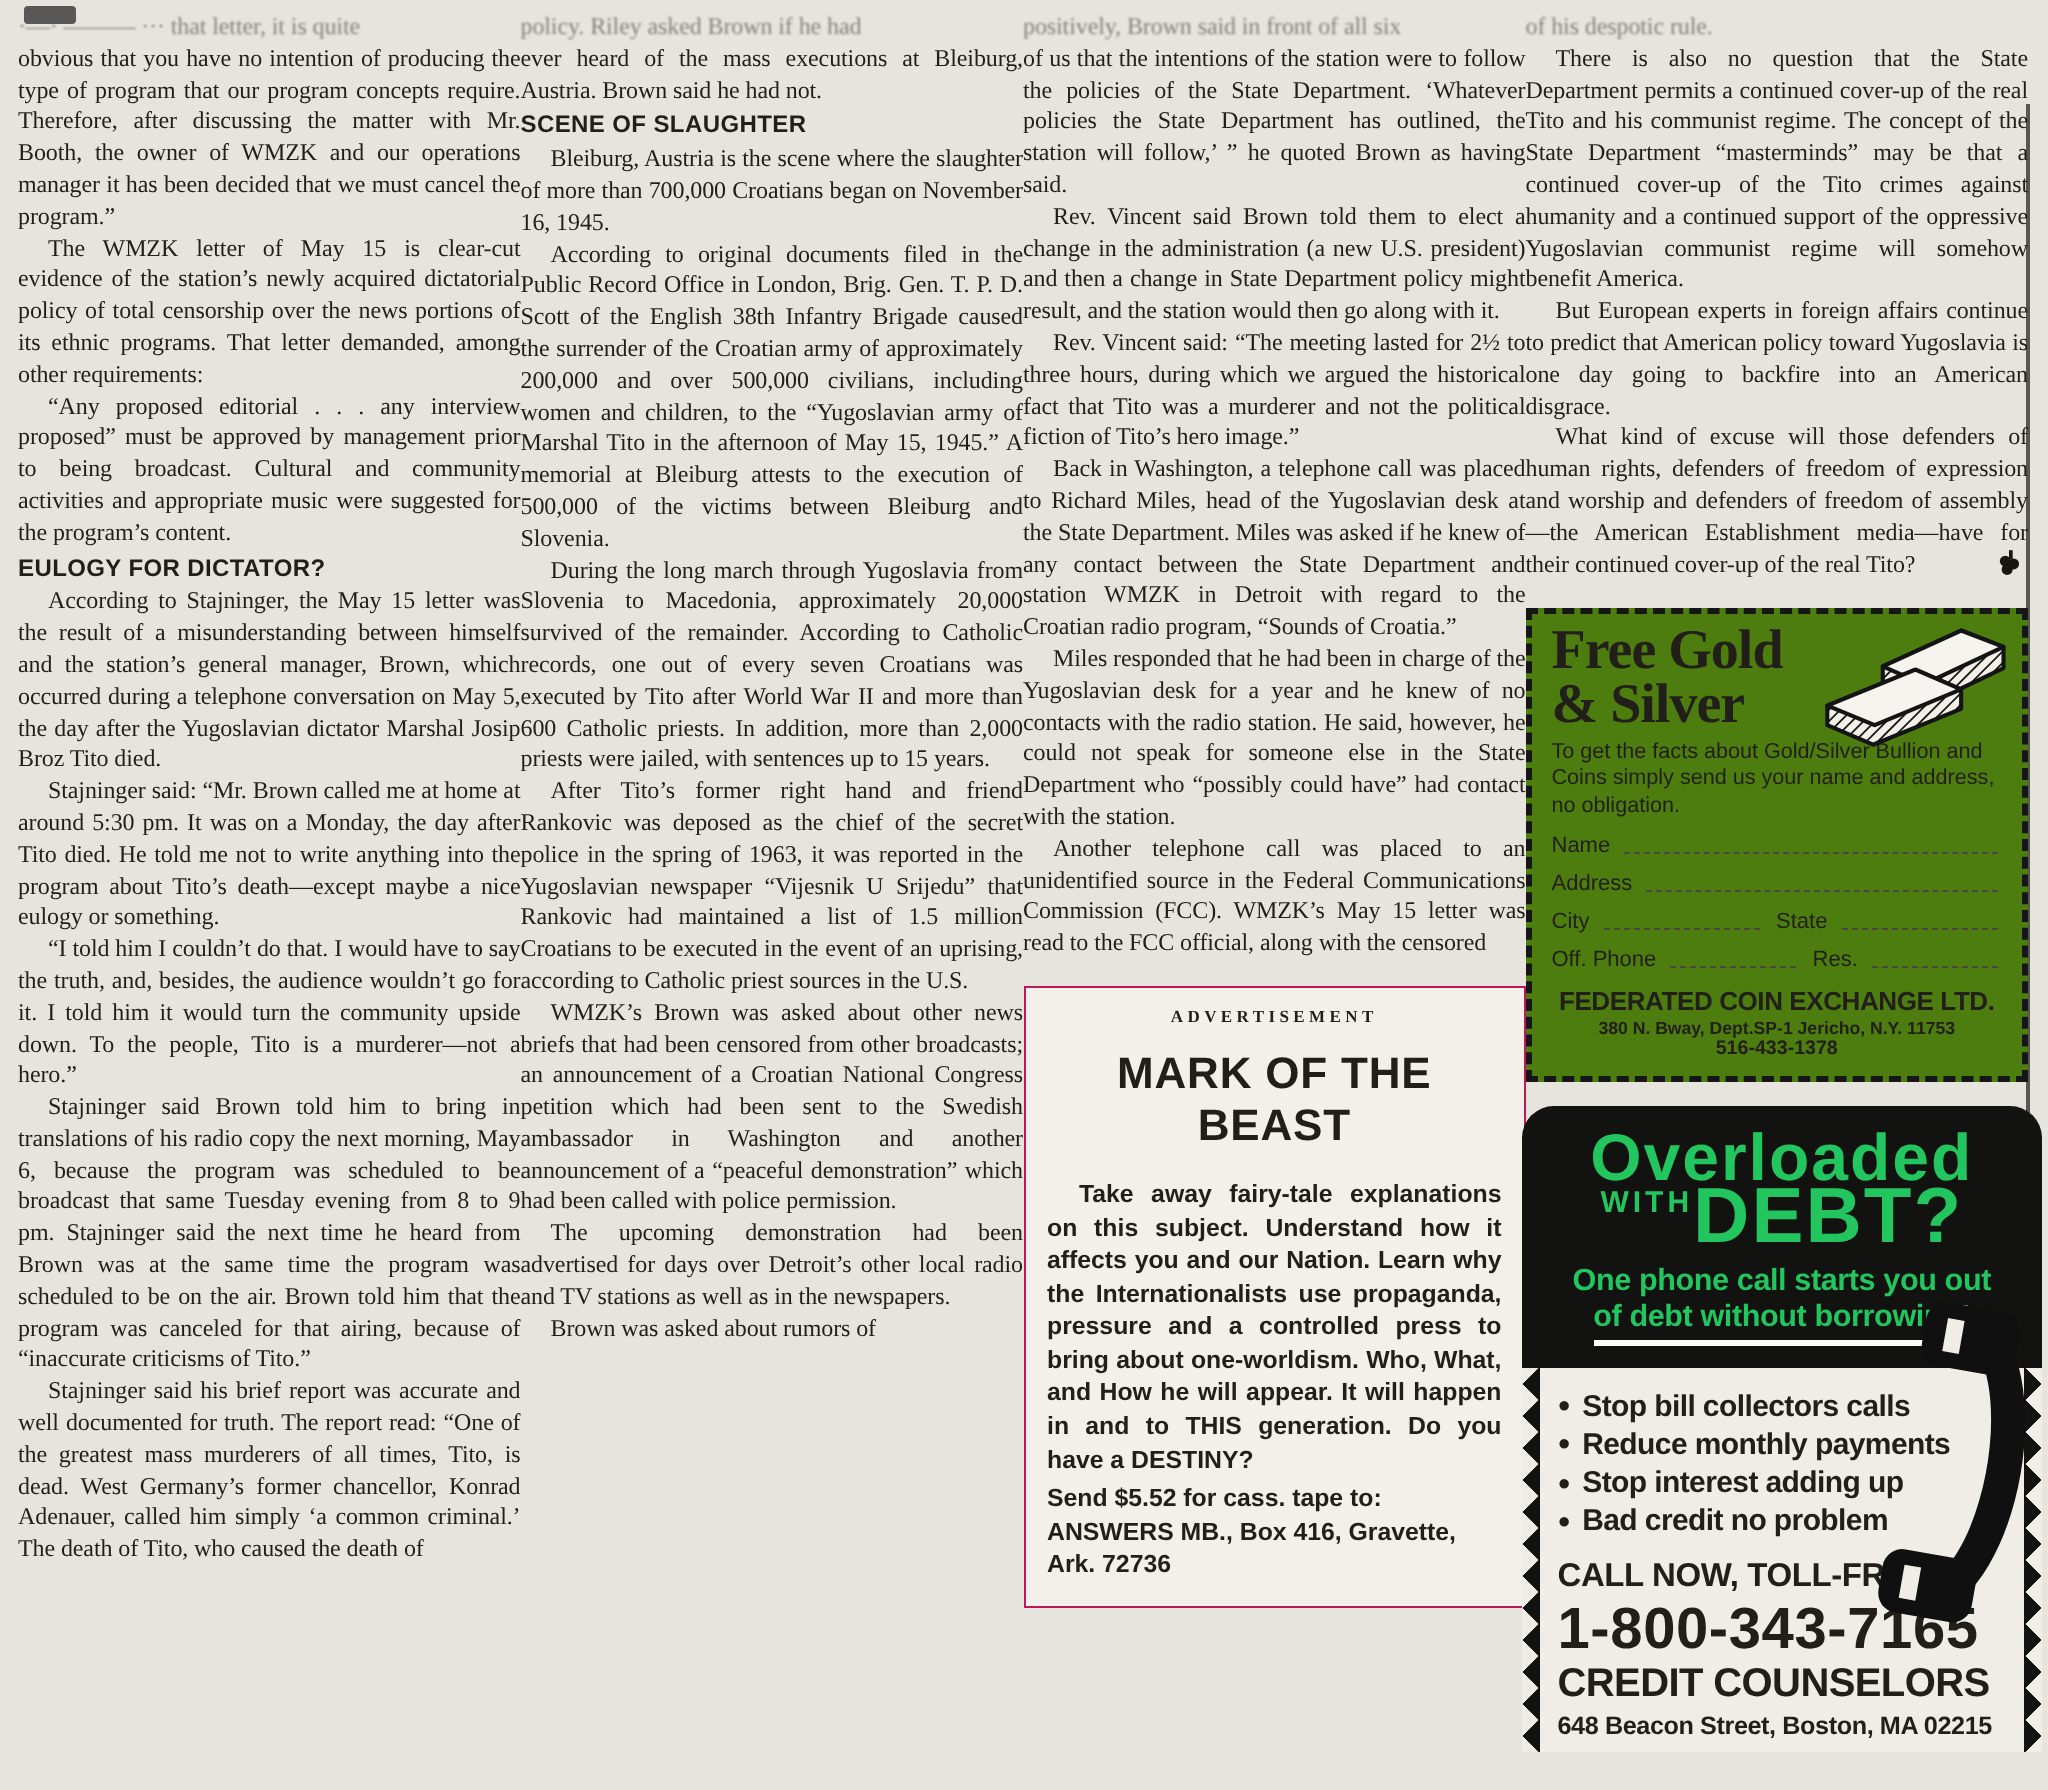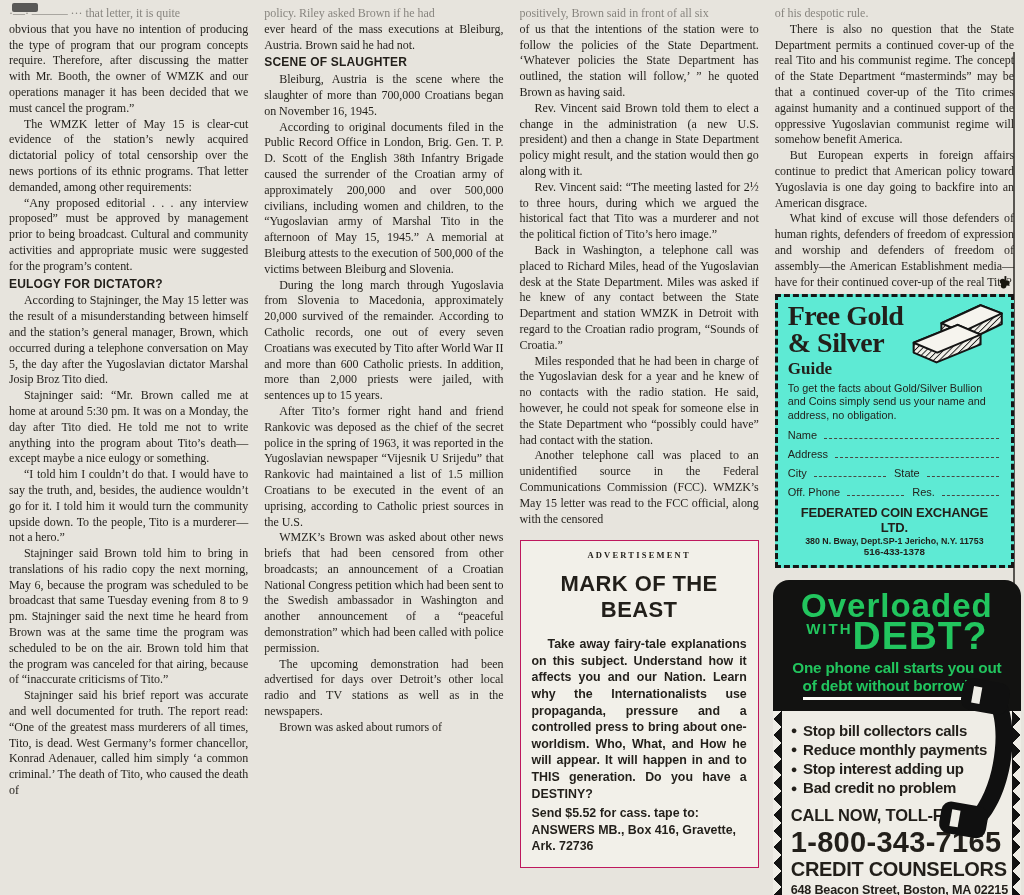--- a/index.html
+++ b/index.html
@@ -3,21 +3,21 @@
 <meta charset="utf-8">
 <style>
   html,body{margin:0;padding:0;}
   body{
     width:1024px;height:895px;overflow:hidden;position:relative;
     background:#e7e4dd;color:#221f1a;
     font-family:"Liberation Serif", serif;
   }
   .page{
     position:relative;z-index:1;
-    display:grid;grid-template-columns:repeat(4,1fr);column-gap:16px;
+    display:grid;grid-template-columns:repeat(4,1fr);column-gap:0;
     padding:6px 10px 0 9px;box-sizing:border-box;width:1024px;height:895px;
   }
   .col{min-width:0;}
   
   .blk{margin:0;font-size:12px;line-height:15.8px;text-align:justify;text-indent:15px;letter-spacing:-0.05px;}
   .b-cont{text-indent:0;}
   .b-cutoff{text-indent:0;opacity:.5;filter:blur(.4px);white-space:nowrap;overflow:hidden;}
   .b-heading{
     font-family:"Liberation Sans", sans-serif;font-weight:700;font-size:12px;
     text-align:left;text-indent:0;letter-spacing:.2px;margin:2px 0 1px;
@@ -26,21 +26,21 @@
   .smudge{position:absolute;left:12px;top:3px;width:26px;height:9px;background:#2a2a28;opacity:.75;border-radius:2px;z-index:2;}
   .rule-right{position:absolute;left:1013px;top:52px;height:810px;width:2px;background:#34322e;opacity:.8;z-index:0;}
   .endmark{text-align:right;margin-top:-15px;padding-right:4px;height:14px;}
   
   .beast-ad{border:1px solid #be185d;background:#f2f0e9;padding:9px 11px 12px;margin-top:13px;}
   .beast-advlabel{text-align:center;font-family:"Liberation Serif",serif;font-weight:700;font-size:8.5px;letter-spacing:2.2px;}
   .beast-title{font-family:"Liberation Sans",sans-serif;font-weight:700;font-size:22px;letter-spacing:.4px;text-align:center;margin:11px 0 13px;}
   .beast-body{font-family:"Liberation Sans",sans-serif;font-weight:700;font-size:12.4px;line-height:16.6px;text-align:justify;text-indent:16px;margin:0 0 3px;}
   .beast-cta{font-family:"Liberation Sans",sans-serif;font-weight:700;font-size:12.4px;line-height:16.6px;margin:0;text-align:left;}
   
-  .gold-ad{position:relative;border:3px dashed #161616;background:#5eead4;padding:6px 10px 8px;margin-top:5px;}
+  .gold-ad{position:relative;border:3px dashed #161616;background:#4d7c0f;padding:6px 10px 8px;margin-top:15px;}
   .gold-bars{position:absolute;right:5px;top:5px;}
   .gold-title{font-family:"Liberation Serif",serif;font-weight:700;font-size:28px;line-height:.95;letter-spacing:-.5px;}
   .gold-guide{font-family:"Liberation Serif",serif;font-weight:700;font-size:17px;margin-top:2px;}
   .gold-body{font-family:"Liberation Sans",sans-serif;font-size:10.8px;line-height:13.5px;margin:3px 0 2px;}
   .gform-row{display:flex;align-items:flex-end;font-family:"Liberation Sans",sans-serif;font-size:11px;margin:7px 0;}
   .gform-label{white-space:nowrap;}
   .gform-line{flex:1;border-bottom:1.4px dashed #4a4742;height:2px;margin:0 2px 2px 7px;}
   .gform-label2{white-space:nowrap;margin-left:6px;}
   .gold-co{text-align:center;font-family:"Liberation Sans",sans-serif;font-weight:700;font-size:13px;margin-top:7px;letter-spacing:-.2px;}
   .gold-addr{text-align:center;font-family:"Liberation Sans",sans-serif;font-weight:700;font-size:8.8px;margin-top:1px;}
@@ -154,21 +154,20 @@
           <polygon points="52,26 100,4 126,14 126,27 78,50 52,38" fill="url(#hatchG)"></polygon>
           <polygon points="52,26 100,4 126,14 77,37" fill="#f6f4ee"></polygon>
           <polygon points="18,50 72,28 100,40 100,52 46,74 18,62" fill="url(#hatchG)"></polygon>
           <polygon points="18,50 72,28 100,40 47,62" fill="#f6f4ee"></polygon>
         </g>
       </svg>
       <div class="gold-title">
         <span>Free Gold</span><br>
         <span>&amp; Silver</span>
       </div>
-      <div class="gold-guide">Guide</div>
       <p class="gold-body">To get the facts about Gold/Silver Bullion and Coins simply send us your name and address, no obligation.</p>
       <div class="gform-row">
         <span class="gform-label">Name</span>
           <span class="gform-line"></span>
       </div>
       <div class="gform-row">
         <span class="gform-label">Address</span>
           <span class="gform-line"></span>
       </div>
       <div class="gform-row">

